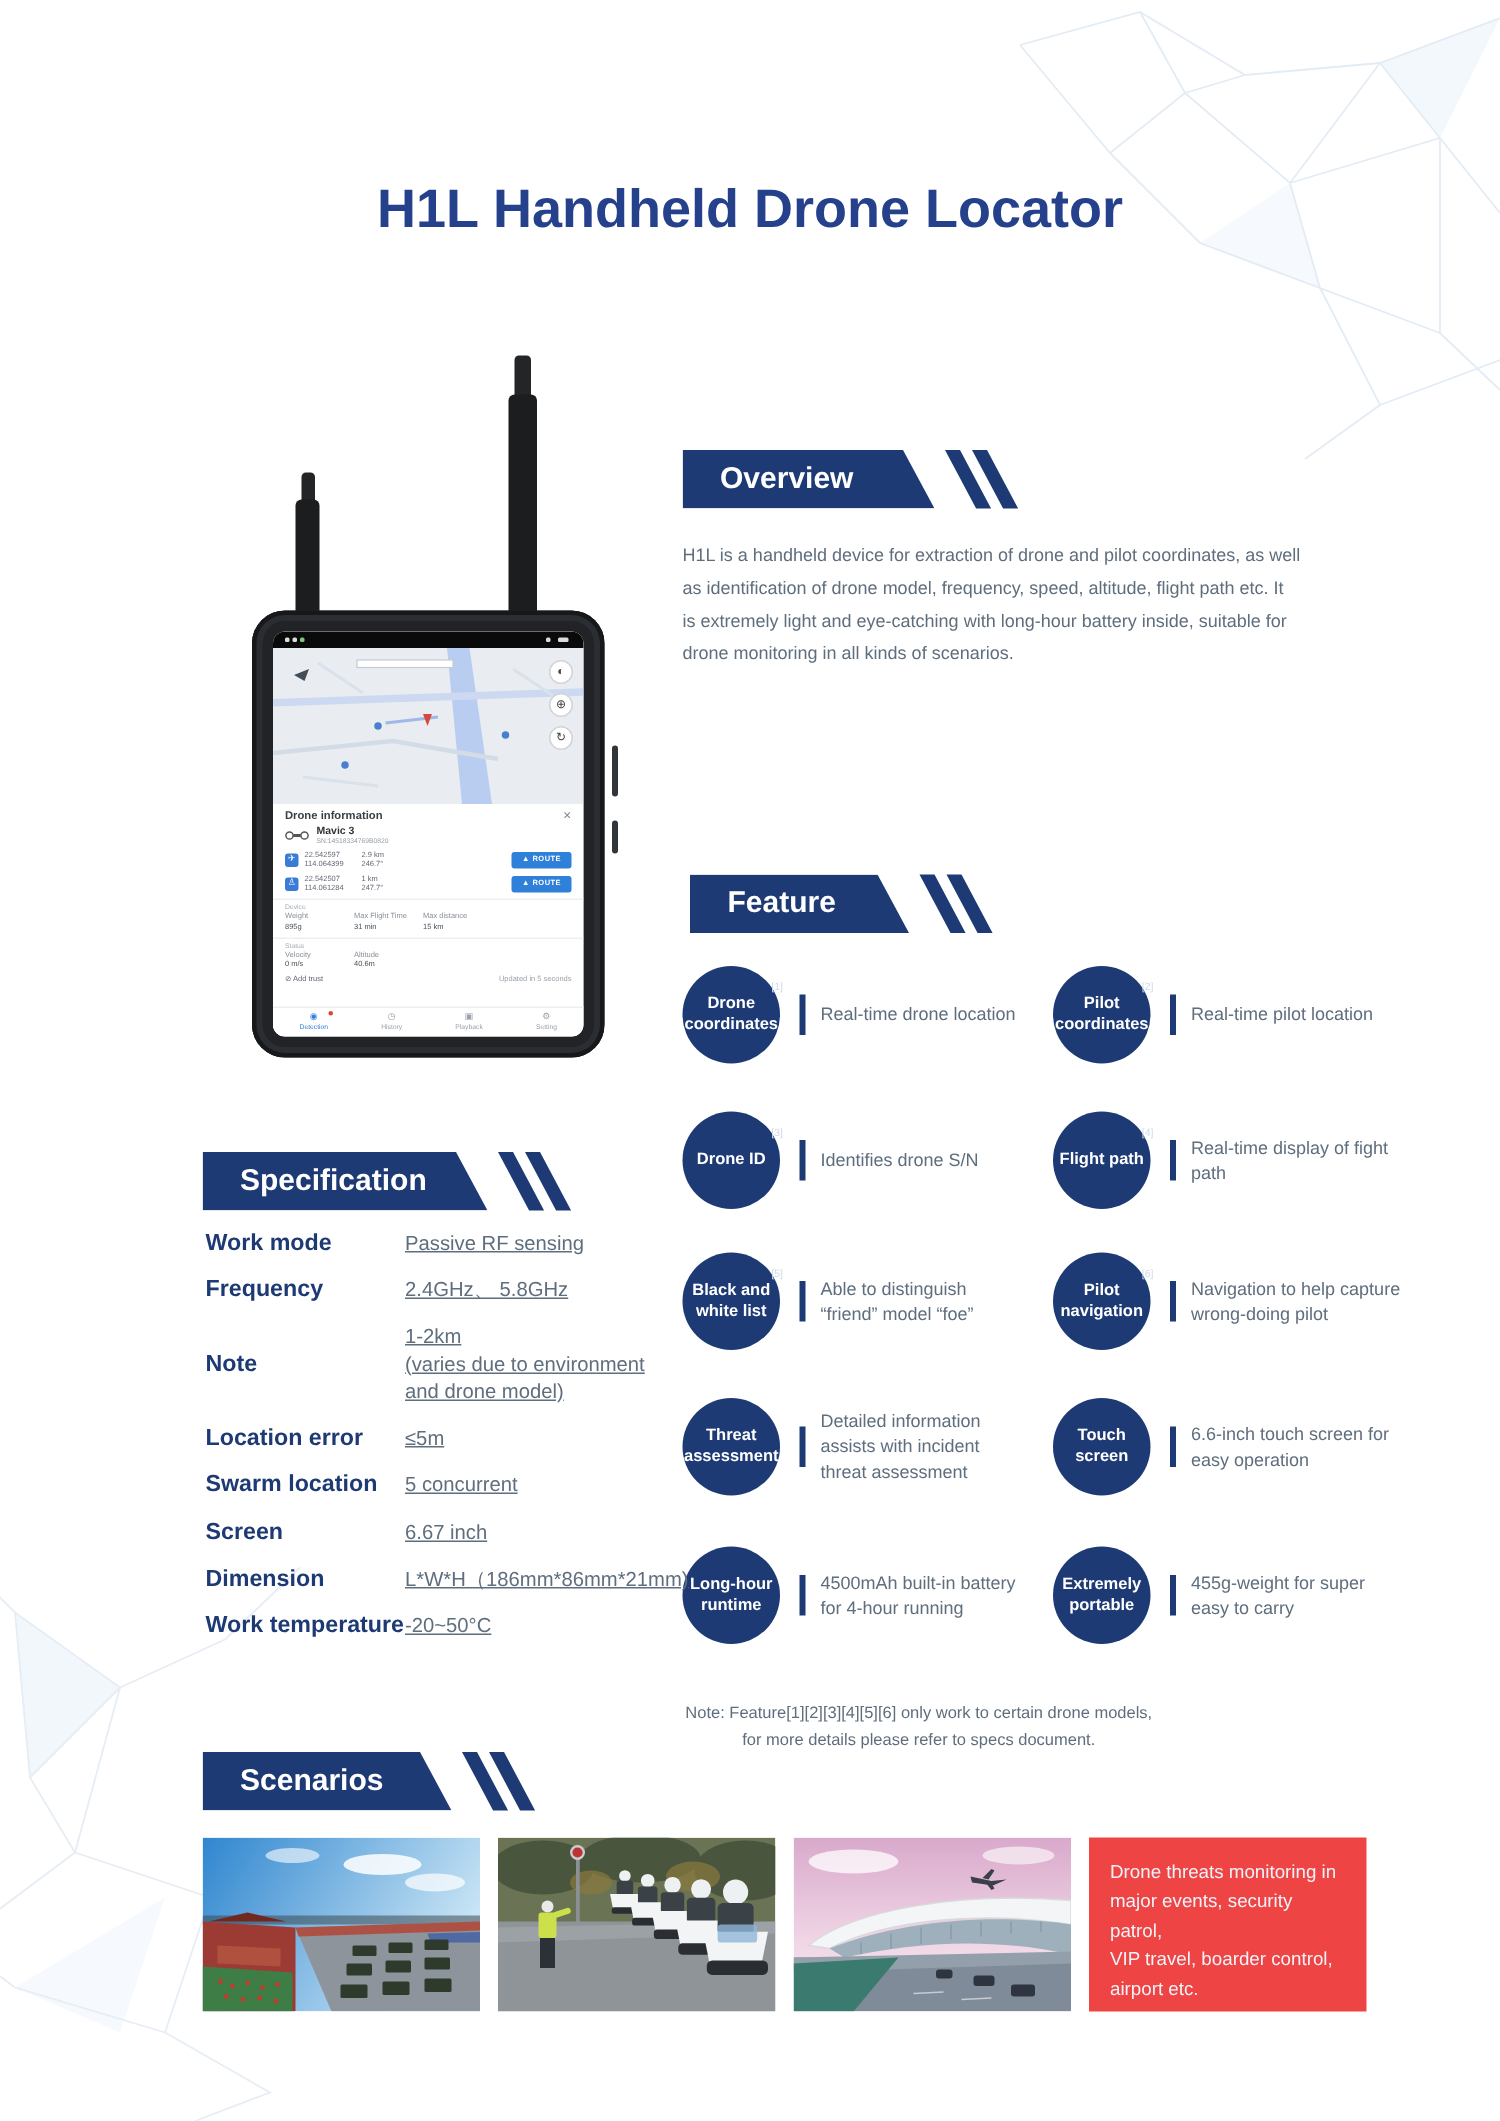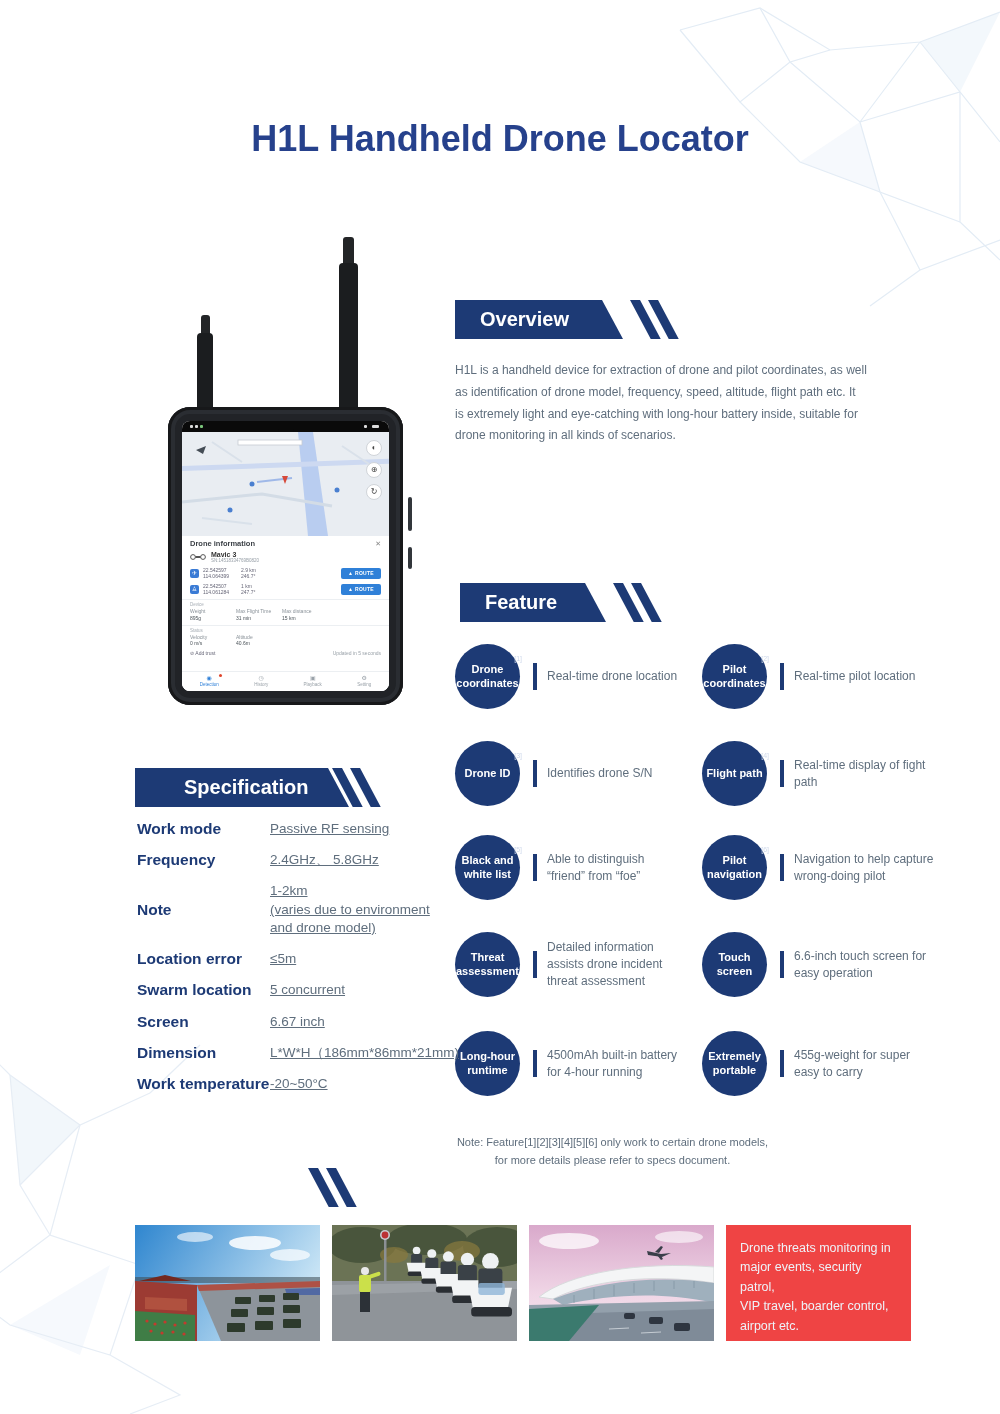--- a/index.html
+++ b/index.html
@@ -264,35 +264,35 @@
   <div class="fcircle"><span>Flight path</span><span class="fsup">[4]</span></div>
   <div class="fdiv"></div>
   <div class="fdesc">Real-time display of fight
 path</div>
 </div>
 <div class="fitem" style="left:455px;top:835px;">
   <div class="fcircle"><span>Black and
 white list</span><span class="fsup">[5]</span></div>
   <div class="fdiv"></div>
   <div class="fdesc">Able to distinguish
-“friend”  from  “foe”</div>
+“friend”  model  “foe”</div>
 </div>
 <div class="fitem" style="left:702px;top:835px;">
   <div class="fcircle"><span>Pilot
 navigation</span><span class="fsup">[6]</span></div>
   <div class="fdiv"></div>
   <div class="fdesc">Navigation to help capture
 wrong-doing pilot</div>
 </div>
 <div class="fitem" style="left:455px;top:932px;">
   <div class="fcircle"><span>Threat
 assessment</span><span class="fsup"></span></div>
   <div class="fdiv"></div>
   <div class="fdesc">Detailed information
-assists drone incident
+assists with incident
 threat assessment</div>
 </div>
 <div class="fitem" style="left:702px;top:932px;">
   <div class="fcircle"><span>Touch
 screen</span><span class="fsup"></span></div>
   <div class="fdiv"></div>
   <div class="fdesc">6.6-inch touch screen for
 easy operation</div>
 </div>
 <div class="fitem" style="left:455px;top:1031px;">
@@ -307,21 +307,21 @@
 portable</span><span class="fsup"></span></div>
   <div class="fdiv"></div>
   <div class="fdesc">455g-weight for super
 easy to carry</div>
 </div>
 
 <div class="note">Note: Feature[1][2][3][4][5][6] only work to certain drone models,
 for more details please refer to specs document.</div>
 
 <div class="banner" style="left:135px;top:768px;width:245px;">
-  <div class="banner-main" style="width:190px;padding-left:24px;">
+  <div class="banner-main" style="width:190px;">
       <span>Specification</span>
     </div>
   <div class="stripe" style="left:197px;"></div>
   <div class="stripe" style="left:215px;"></div>
 </div>
 
 <div class="spec">
   <div class="spec-row">
       <div class="spec-label">Work mode</div>
       <div class="spec-value">Passive RF sensing</div>
@@ -352,20 +352,23 @@
       <div class="spec-label">Dimension</div>
       <div class="spec-value">L*W*H（186mm*86mm*21mm)</div>
     </div>
   <div class="spec-row">
       <div class="spec-label">Work temperature</div>
       <div class="spec-value">-20~50°C</div>
     </div>
 </div>
 
 <div class="banner" style="left:135px;top:1168px;width:220px;">
+  <div class="banner-main" style="width:166px;">
+      <span>Scenarios</span>
+    </div>
   <div class="stripe" style="left:173px;"></div>
   <div class="stripe" style="left:191px;"></div>
 </div>
 
 <div class="photo" style="left:135px;">
   <svg width="185" height="116" viewBox="0 0 185 116">
     <defs>
         <linearGradient id="sky1" x1="0" y1="0" x2="1" y2="0.4">
       <stop offset="0" stop-color="#2f86cf"></stop>
           <stop offset="1" stop-color="#c8e4f5"></stop>

